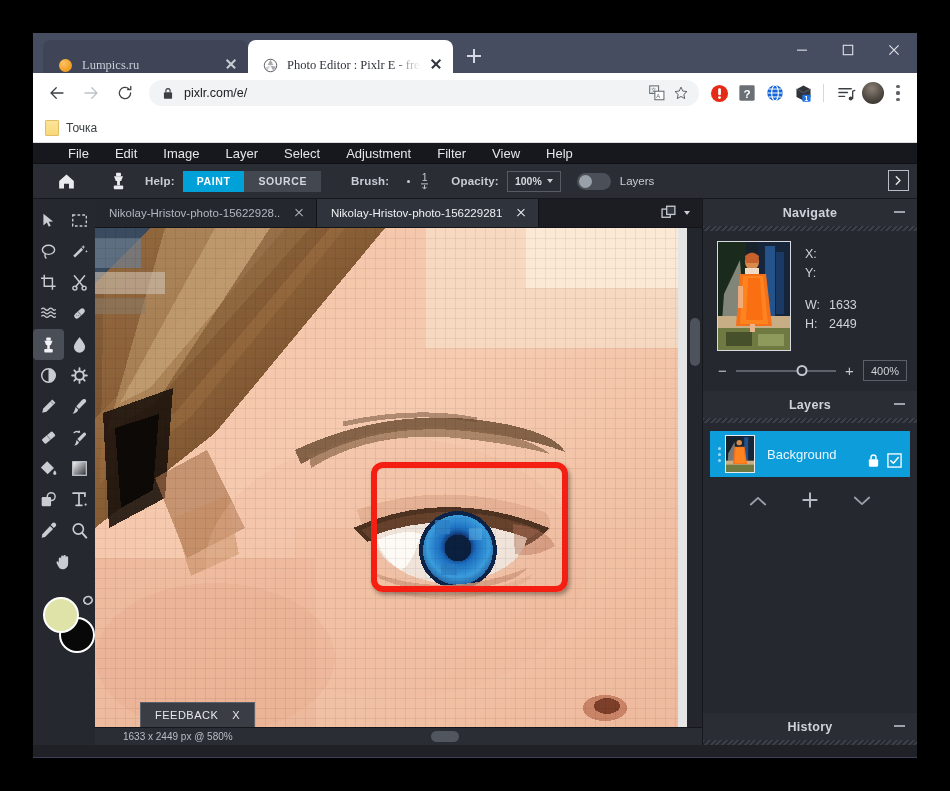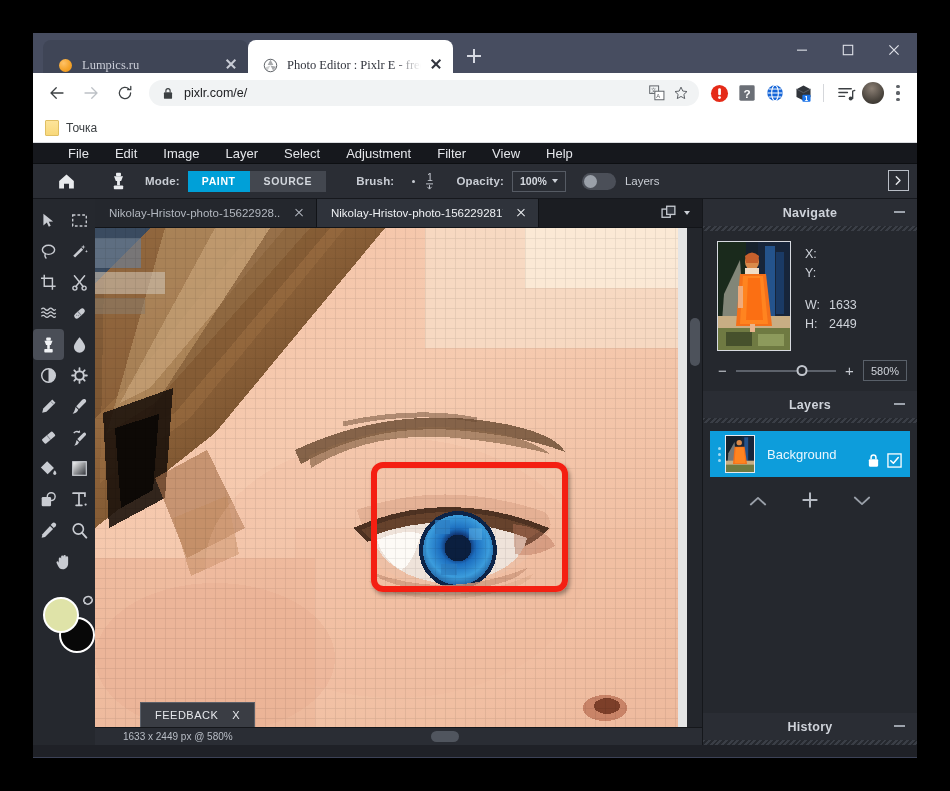--- a/index.html
+++ b/index.html
@@ -582,21 +582,21 @@
         </div>
         <div class="opt-icon" style="margin-left:22px;">
           <svg width="19" height="20" viewBox="0 0 22 24">
               <rect x="8" y="2" width="6" height="4.2" rx="1" fill="#e9ebee"></rect>
               <path d="M5.6 6.4 h10.8 l-2.2 5.6 h-6.4 Z" fill="#e9ebee"></path>
               <rect x="9.3" y="12" width="3.4" height="5.2" fill="#e9ebee"></rect>
               <rect x="5.4" y="17.4" width="11.2" height="4.6" rx="1" fill="#e9ebee"></rect>
             </svg>
         </div>
 
-        <span class="opt-label">Mode:</span>
+        <span class="opt-label">Help:</span>
         <div class="segbtns">
           <div class="segbtn on">PAINT</div>
           <div class="segbtn">SOURCE</div>
         </div>
 
         <span class="opt-label" style="margin-left:30px;">Brush:</span>
         <span class="brushdot"></span>
         <span class="brushnum">
           <span>1</span>
           <svg width="9" height="7" viewBox="0 0 10 8">
@@ -984,21 +984,21 @@
               </div>
             </div>
           </div>
 
           <div class="zoomrow">
             <span class="zminus">−</span>
             <span class="ztrack">
               <span class="zknob"></span>
             </span>
             <span class="zplus">+</span>
-            <span class="zval">580%</span>
+            <span class="zval">400%</span>
           </div>
 
           <div class="panel-head">
             <span class="ptitle">Layers</span>
             <span class="pmin"></span>
           </div>
           <div class="hatch"></div>
 
           <div class="layerlist">
             <div class="layer">

